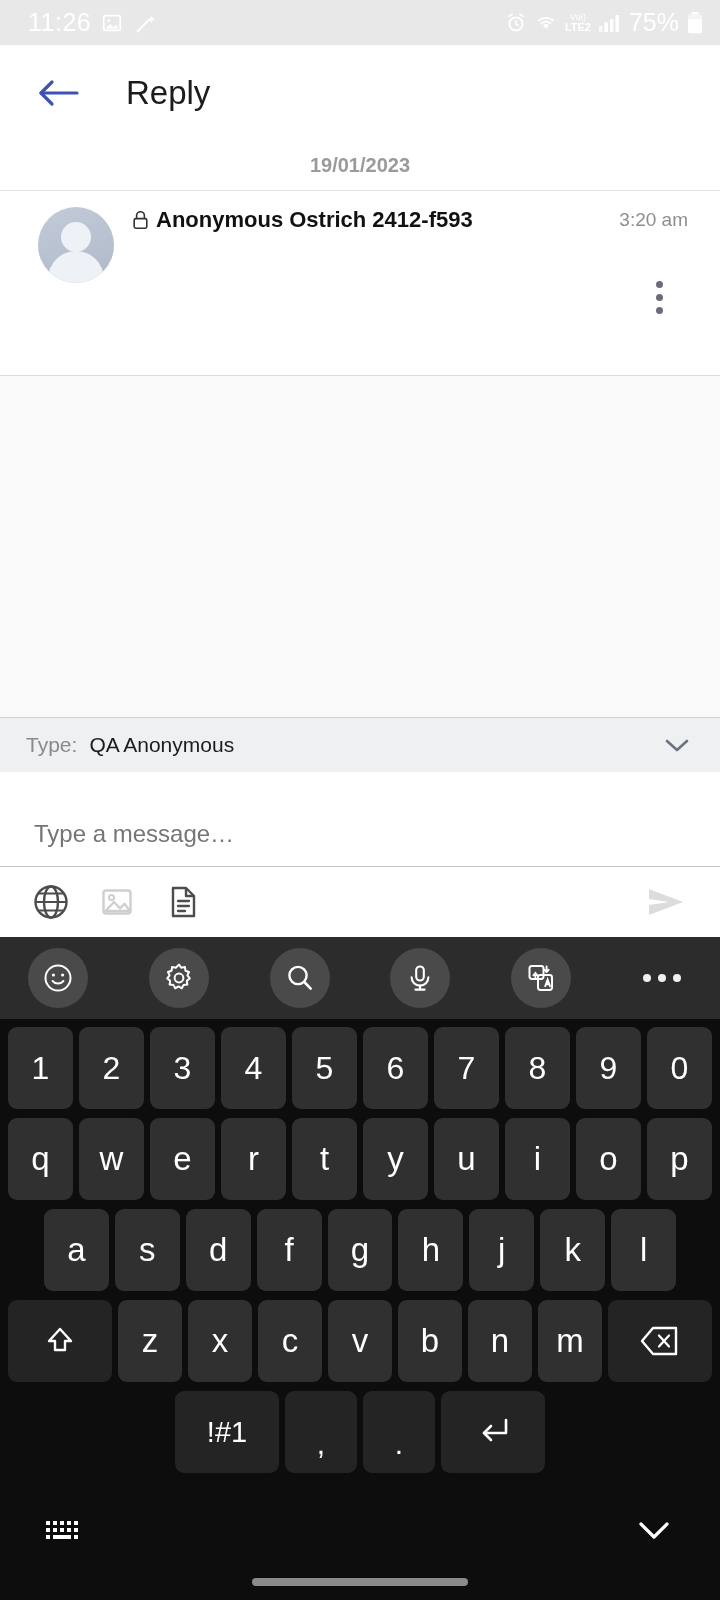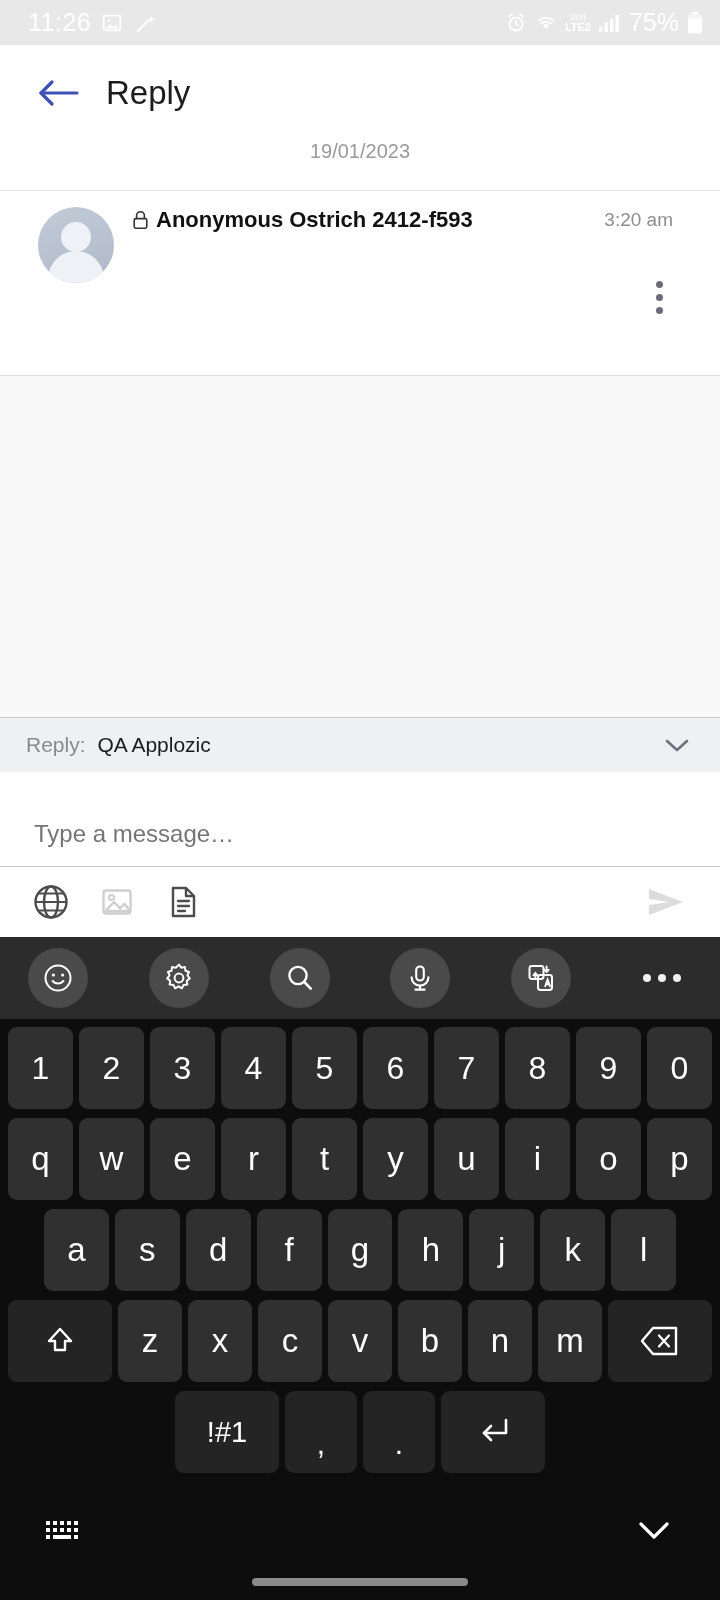--- a/index.html
+++ b/index.html
@@ -26,32 +26,32 @@
   .volte .v1 { font-size: 9px; }
   .volte .v2 { font-size: 11px; font-weight: bold; }
 
   
   .appbar {
     height: 95px; background: #ffffff;
     display: flex; align-items: center; padding: 0 0 0 32px;
     flex: 0 0 95px;
   }
   .back-btn { width: 52px; height: 52px; display: flex; align-items: center; justify-content: center; cursor: pointer; }
-  .appbar-title { font-size: 33px; color: #1c1c1c; margin-left: 22px; font-weight: 400; }
+  .appbar-title { font-size: 33px; color: #1c1c1c; margin-left: 42px; font-weight: 400; }
 
   
   .date-row {
-    height: 50px; display: flex; align-items: flex-start; justify-content: center;
-    background: #ffffff; flex: 0 0 50px;
+    height: 50px; display: flex; align-items: center; justify-content: center;
+    background: #ffffff; flex: 0 0 50px; font-weight: bold;
   }
   .date-text { font-size: 20px; color: #9a9a9a; }
 
   
   .msg-wrap { border-top: 1px solid #e3e3e3; border-bottom: 1px solid #dcdcdc; background: #fff; flex: 0 0 186px; position: relative; }
-  .msg-row { display: flex; padding: 16px 15px 0 38px; }
+  .msg-row { display: flex; padding: 16px 0 0 38px; }
   .avatar { width: 76px; height: 76px; border-radius: 50%; background: linear-gradient(160deg,#c3cbd8 0%, #aeb9c9 100%); position: relative; overflow: hidden; flex: 0 0 76px; }
   .avatar .head { position: absolute; width: 30px; height: 30px; border-radius: 50%; background: #eef2f7; left: 23px; top: 15px; }
   .avatar .body { position: absolute; width: 56px; height: 38px; border-radius: 28px 28px 0 0; background: #eef2f7; left: 10px; top: 44px; }
   .msg-body { flex: 1; padding-left: 18px; padding-right: 18px; }
   .msg-head { display: flex; align-items: center; }
   .lock-icon { margin-right: 7px; display: flex; align-items: center; }
   .msg-name { font-size: 22px; color: #111111; font-weight: bold; }
   .msg-time { font-size: 19px; color: #8e8e8e; margin-left: auto; padding-right: 14px; white-space: nowrap; }
   .msg-text { font-size: 22px; color: #1c1c1c; margin-top: 14px; }
   .msg-menu { position: absolute; right: 44px; top: 82px; width: 34px; height: 48px; display: flex; flex-direction: column; align-items: center; justify-content: center; gap: 6px; cursor: pointer; }
@@ -196,22 +196,22 @@
     <div class="msg-menu">
       <i></i>
       <i></i>
       <i></i>
     </div>
   </div>
 
   <div class="conv-space"></div>
 
   <div class="from-row">
-    <span class="from-label">Reply:</span>
-    <span class="from-value">QA Applozic</span>
+    <span class="from-label">Type:</span>
+    <span class="from-value">QA Anonymous</span>
     <span class="from-chevron">
       <svg width="30" height="20" viewBox="0 0 30 20">
         <path d="M5 6l10 9 10-9" stroke="#6b7280" stroke-width="2.6" fill="none" stroke-linecap="round" stroke-linejoin="round"></path>
       </svg>
     </span>
   </div>
 
   <div class="composer">
     <input class="composer-input" type="text" placeholder="Type a message…" style="">
   </div>

